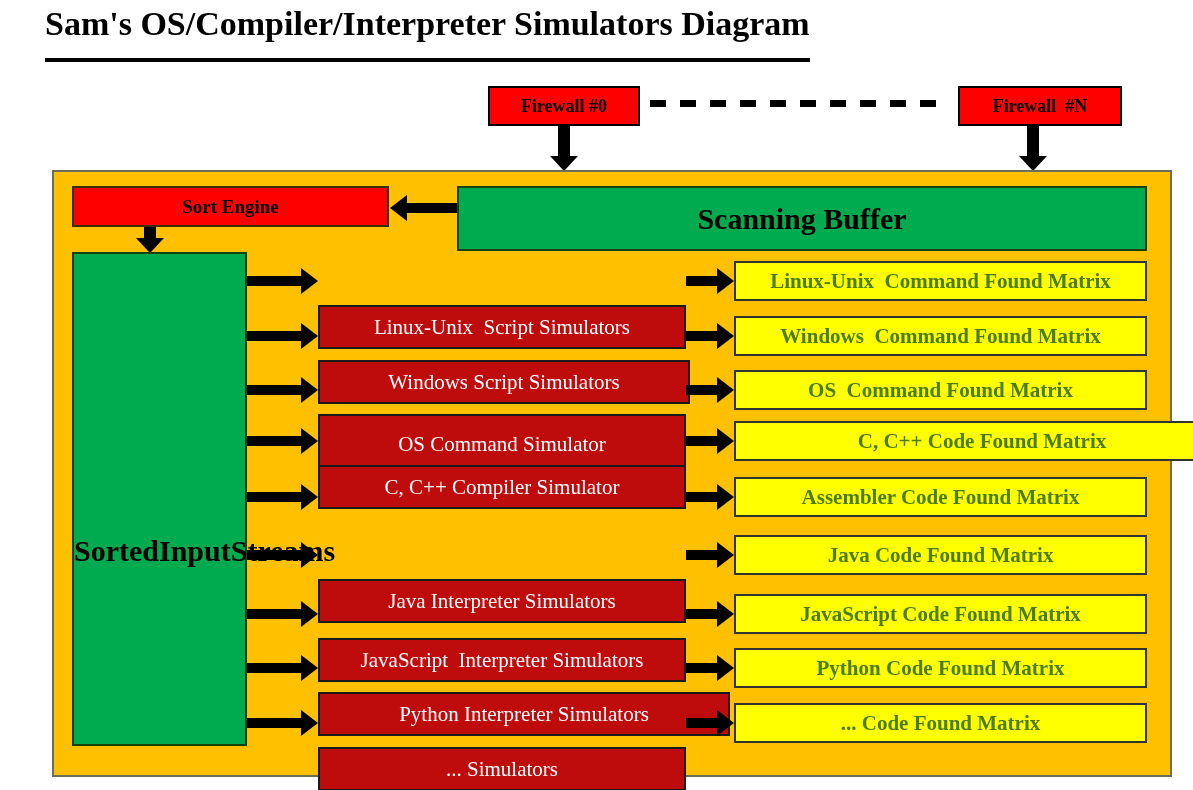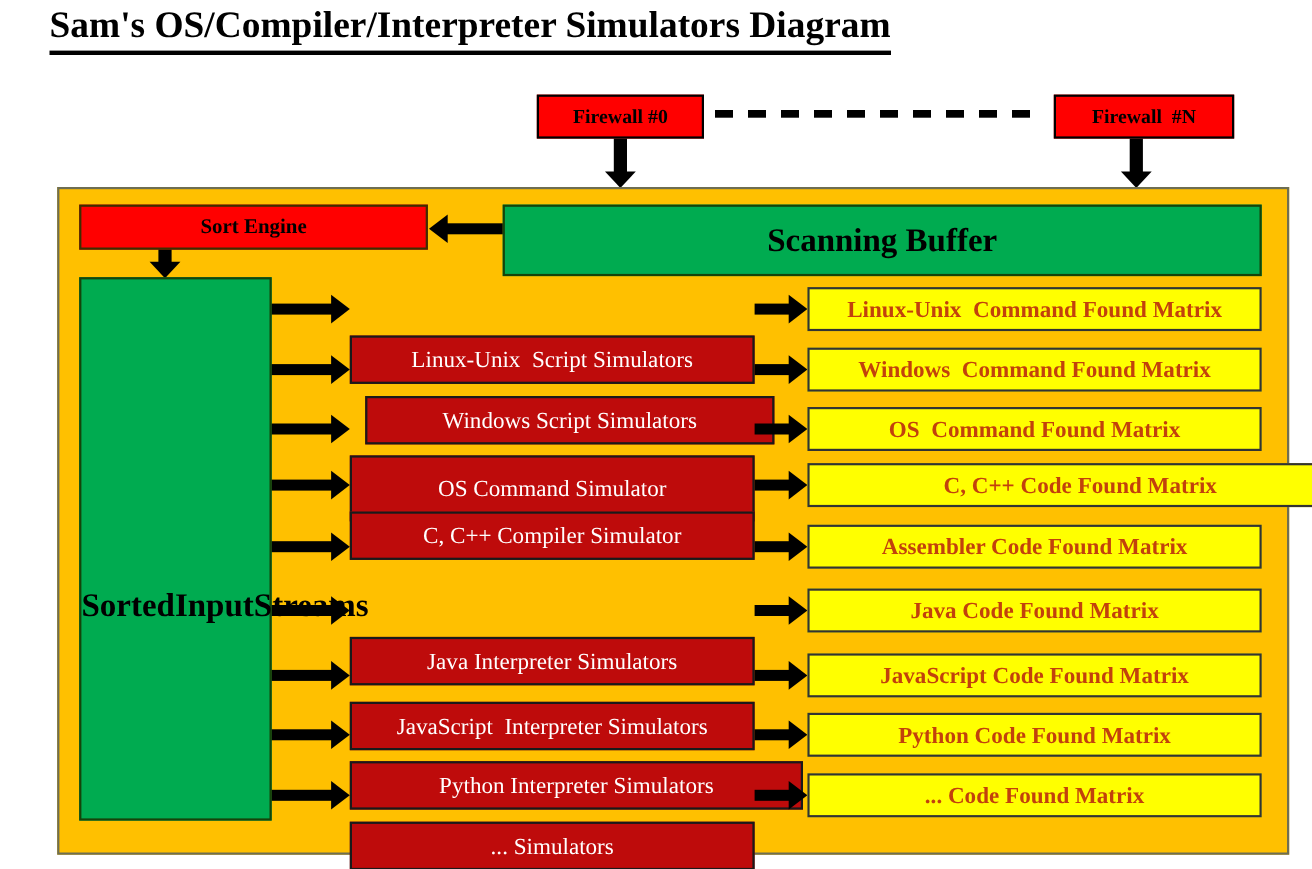--- a/index.html
+++ b/index.html
@@ -1,31 +1,31 @@
 <!DOCTYPE html>
 <html><head>
 <meta charset="utf-8">
 <style>
   html,body{margin:0;padding:0;background:#fff;}
   .stage{position:relative;width:1193px;height:790px;background:#ffffff;overflow:hidden;
          font-family:"Liberation Serif","DejaVu Serif",serif;}
   .title{position:absolute;left:45px;top:5px;font-size:34px;font-weight:bold;color:#000;
-         border-bottom:4px solid #000;padding-bottom:3px;white-space:pre;}
+         border-bottom:4px solid #000;padding-bottom:15px;white-space:pre;}
   .container{position:absolute;left:52px;top:170px;width:1120px;height:607px;
              background:#FFC000;border:2px solid #6e6e52;box-sizing:border-box;}
   .box{position:absolute;display:flex;align-items:center;justify-content:center;
        box-sizing:border-box;}
   .box span{white-space:pre;}
   .fw{background:#FF0000;border:2px solid #000;color:#000;font-weight:bold;font-size:18px;}
   .sort-engine{background:#FF0000;border:2px solid #3d2e00;color:#000;font-weight:bold;font-size:19px;}
   .scan-buffer{background:#00AB50;border:2px solid #15430a;color:#000;font-weight:bold;font-size:30px;}
   .sorted{background:#00AB50;border:2px solid #15430a;color:#000;font-weight:bold;font-size:30px;
           justify-content:flex-start;padding-top:103px;line-height:1.5;}
   .sim{background:#BE0B0B;border:2px solid #1a1a1a;color:#fff;font-size:21px;margin-top:46px;}
-  .matrix{background:#FFFF00;border:2px solid #333;color:#c2410c;font-weight:bold;font-size:21px;}
+  .matrix{background:#FFFF00;border:2px solid #333;color:#4d7c0f;font-weight:bold;font-size:21px;}
   .dash{position:absolute;background:repeating-linear-gradient(90deg,#000 0,#000 16px,transparent 16px,transparent 30px);}
   .arrow-right,.arrow-left,.arrow-down{position:absolute;}
   .arrow-right .shaft{position:absolute;left:0;right:15px;top:50%;margin-top:-5px;height:10px;background:#000;}
   .arrow-right .head{position:absolute;right:0;top:50%;margin-top:-13px;width:0;height:0;
       border-top:13px solid transparent;border-bottom:13px solid transparent;border-left:17px solid #000;}
   .arrow-left .shaft{position:absolute;right:0;left:15px;top:50%;margin-top:-5px;height:10px;background:#000;}
   .arrow-left .head{position:absolute;left:0;top:50%;margin-top:-13px;width:0;height:0;
       border-top:13px solid transparent;border-bottom:13px solid transparent;border-right:17px solid #000;}
   .arrow-down .shaft{position:absolute;top:0;bottom:13px;left:50%;margin-left:-6px;width:12px;background:#000;}
   .arrow-down .head{position:absolute;bottom:0;left:50%;margin-left:-14px;width:0;height:0;
@@ -90,21 +90,21 @@
       <i class="head"></i>
     </div>
   <div class="box matrix" style="left:734px;top:261px;width:413px;height:40px">
       <span>Linux-Unix  Command Found Matrix</span>
     </div>
 
   <div class="arrow-right" style="left:247px;top:323px;width:71px;height:26px">
       <i class="shaft"></i>
       <i class="head"></i>
     </div>
-  <div class="box sim" style="left:332px;top:314px;width:372px;height:44px">
+  <div class="box sim" style="left:318px;top:314px;width:372px;height:44px">
       <span>Windows Script Simulators</span>
     </div>
   <div class="arrow-right" style="left:686px;top:323px;width:48px;height:26px">
       <i class="shaft"></i>
       <i class="head"></i>
     </div>
   <div class="box matrix" style="left:734px;top:316px;width:413px;height:40px">
       <span>Windows  Command Found Matrix</span>
     </div>
 

